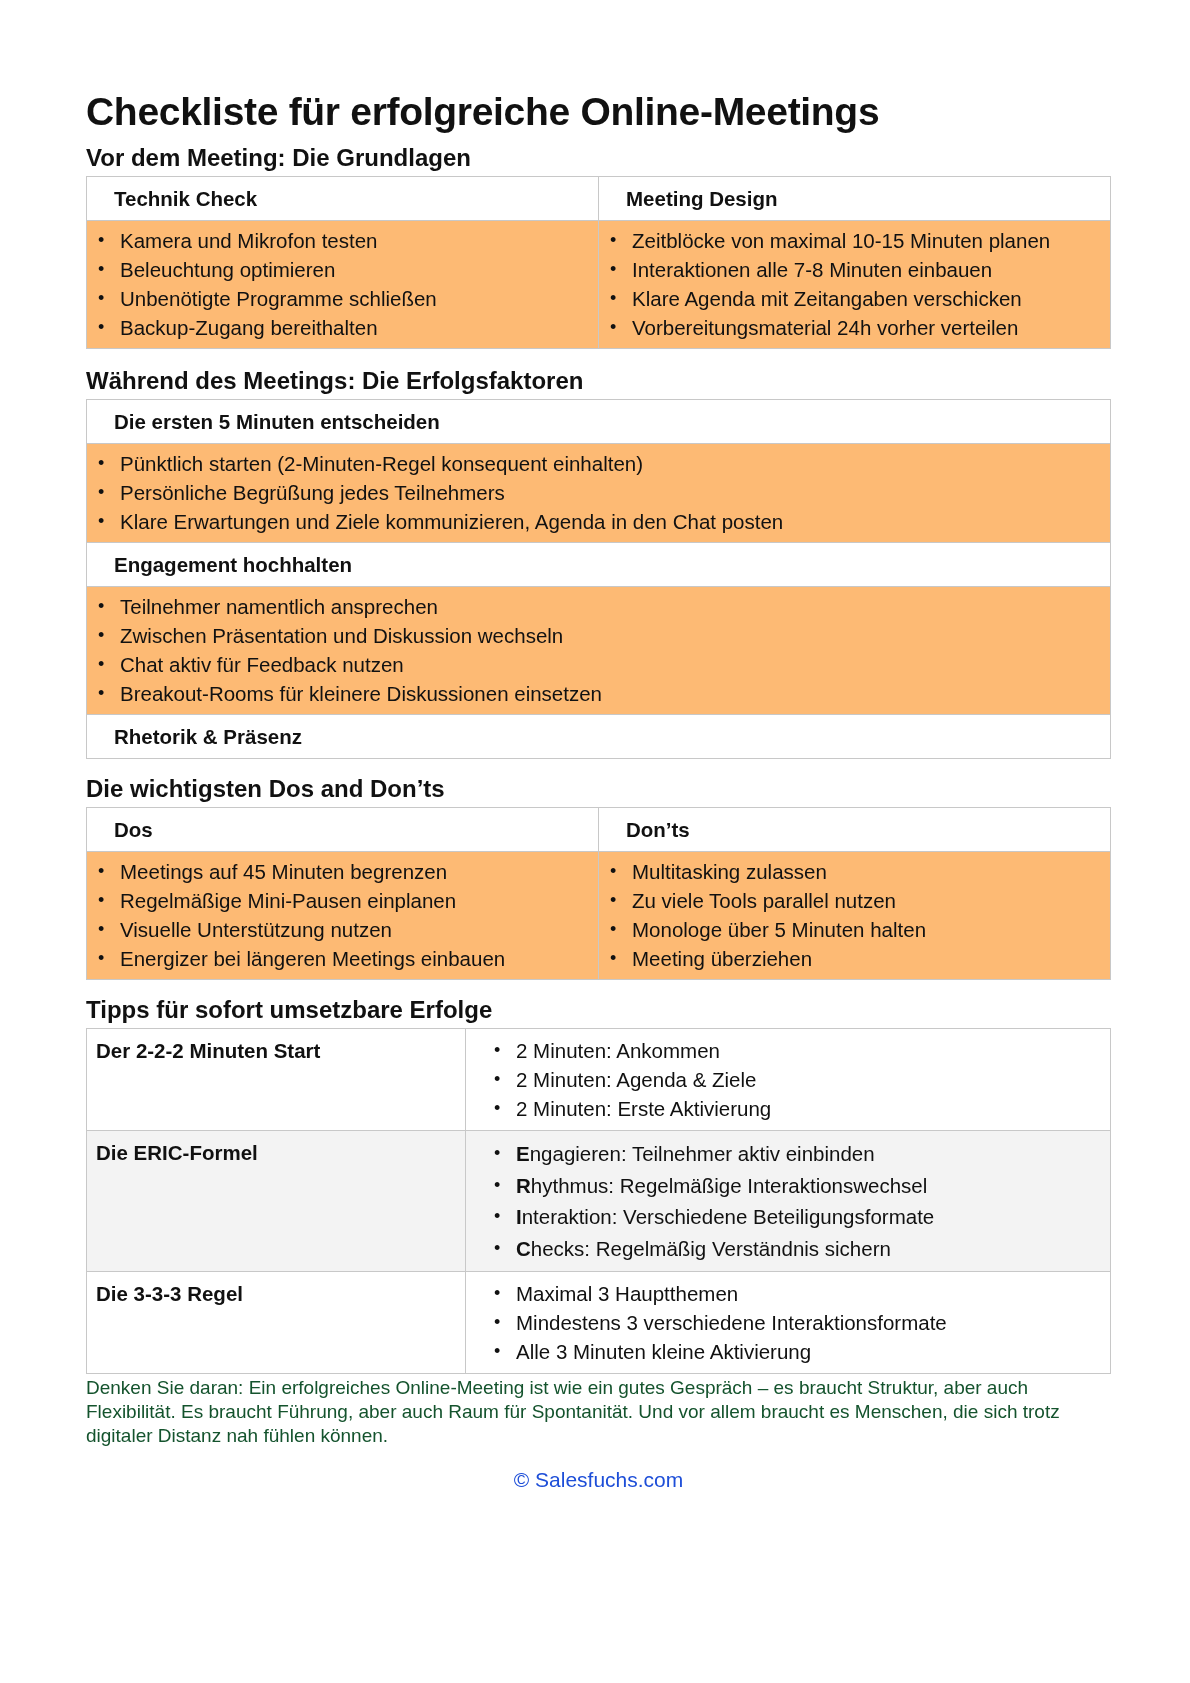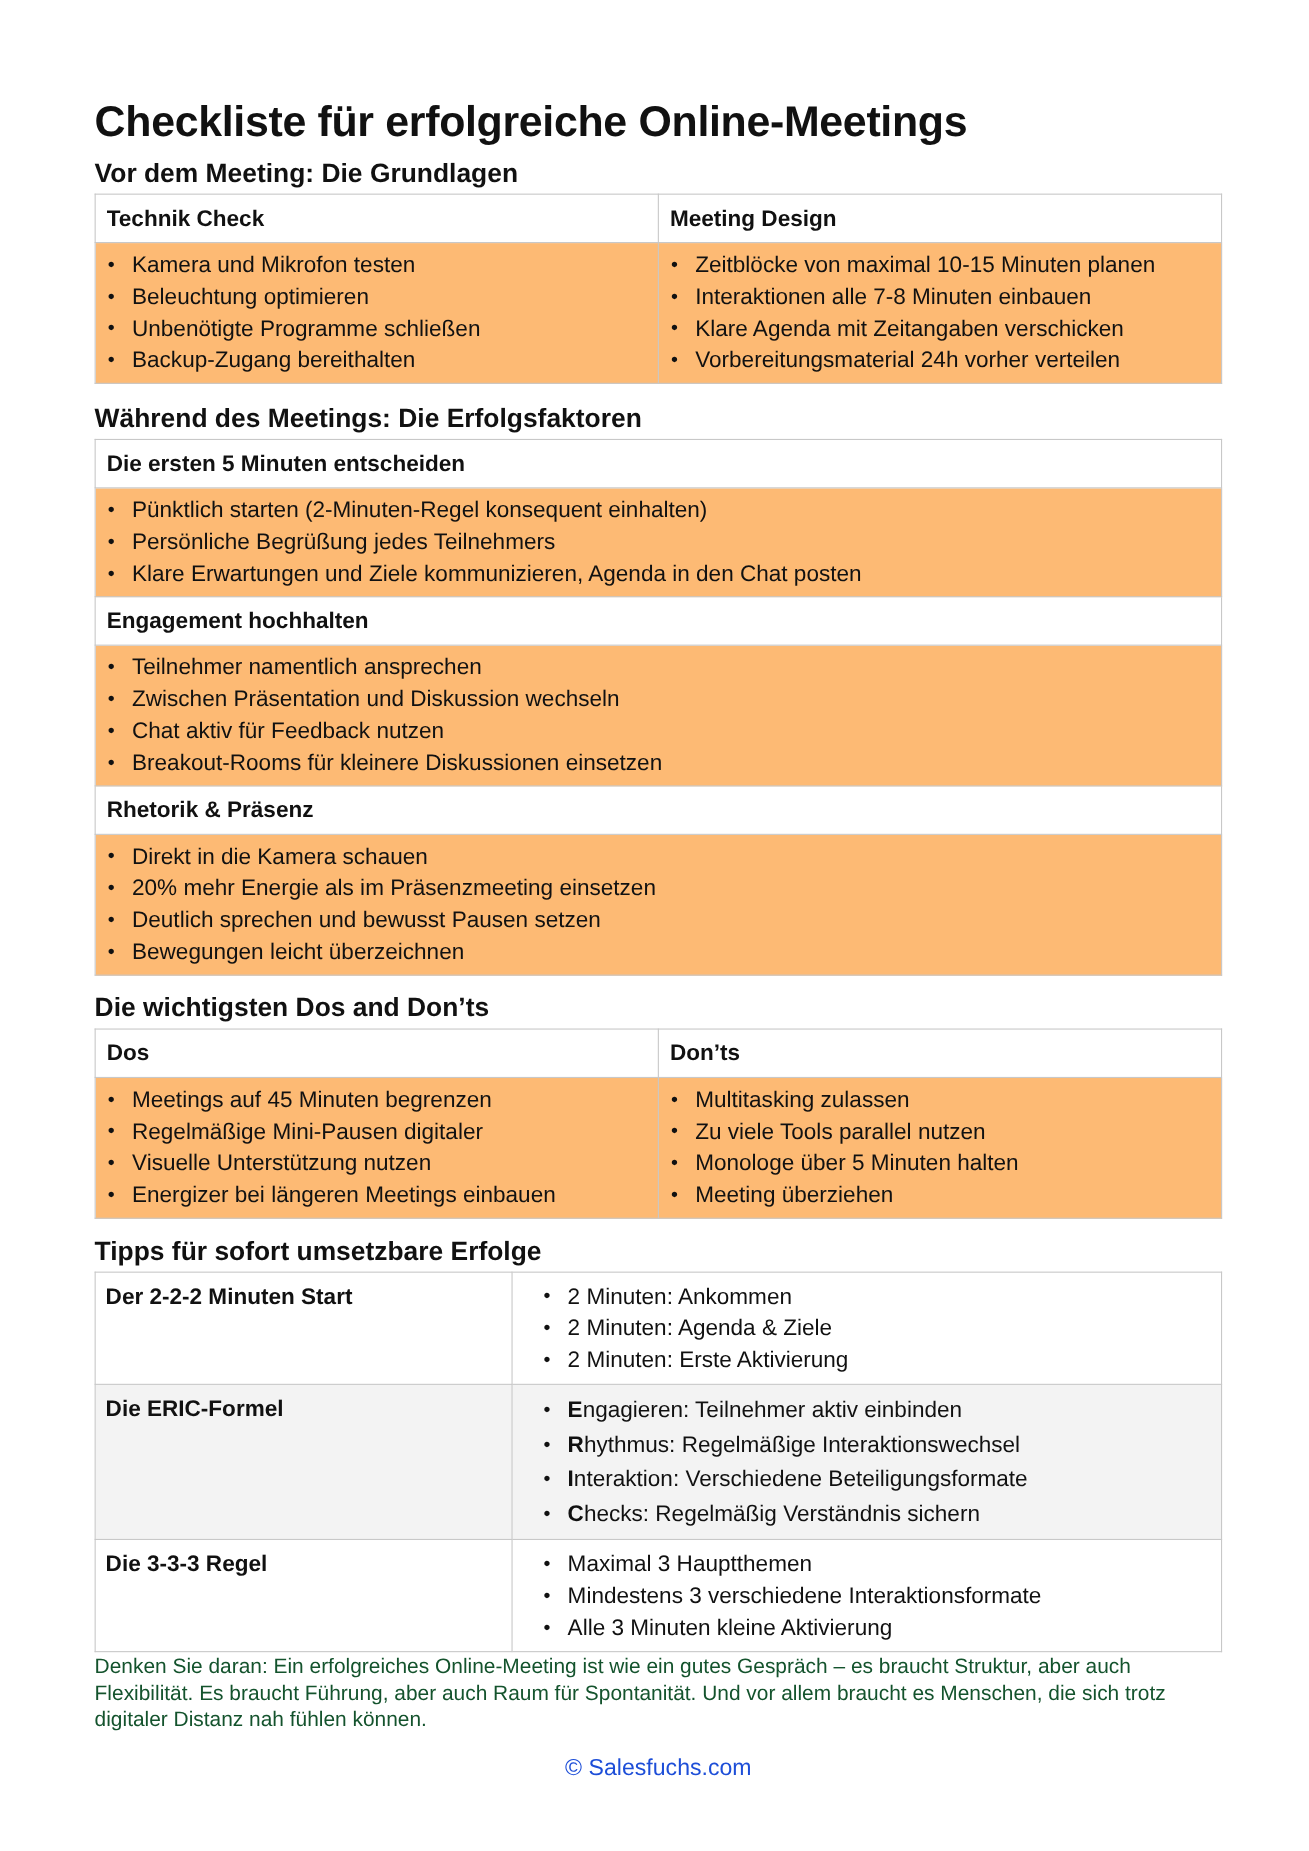--- a/index.html
+++ b/index.html
@@ -37,21 +37,21 @@
     border: 1.5px solid #c8c8c8;
   }
   td, th {
     border: 1.5px solid #c8c8c8;
     text-align: left;
     vertical-align: top;
   }
   th {
     font-size: 20.5px;
     font-weight: bold;
-    padding: 10px 9px 9px 10px;
+    padding: 10px 9px 9px 27px;
     height: 42px;
     background: #ffffff;
   }
   td.list-cell {
     background: #fdba74;
     padding: 5px 9px 6px 9px;
   }
   ul {
     list-style: none;
   }
@@ -160,45 +160,35 @@
         <li>Teilnehmer namentlich ansprechen</li>
         <li>Zwischen Präsentation und Diskussion wechseln</li>
         <li>Chat aktiv für Feedback nutzen</li>
         <li>Breakout-Rooms für kleinere Diskussionen einsetzen</li>
       </ul>
     </td>
         </tr>
     <tr>
           <th>Rhetorik &amp; Präsenz</th>
         </tr>
-    <tr>
-          <td class="list-cell">
-      <ul>
-        <li>Direkt in die Kamera schauen</li>
-        <li>20% mehr Energie als im Präsenzmeeting einsetzen</li>
-        <li>Deutlich sprechen und bewusst Pausen setzen</li>
-        <li>Bewegungen leicht überzeichnen</li>
-      </ul>
-    </td>
-        </tr>
   </tbody>
     </table>
 
   <h2 class="sec3">Die wichtigsten Dos and Don’ts</h2>
   <table class="two-col">
     <tbody>
         <tr>
       <th>Dos</th>
       <th>Don’ts</th>
     </tr>
     <tr>
       <td class="list-cell">
         <ul>
           <li>Meetings auf 45 Minuten begrenzen</li>
-          <li>Regelmäßige Mini-Pausen digitaler</li>
+          <li>Regelmäßige Mini-Pausen einplanen</li>
           <li>Visuelle Unterstützung nutzen</li>
           <li>Energizer bei längeren Meetings einbauen</li>
         </ul>
       </td>
       <td class="list-cell">
         <ul>
           <li>Multitasking zulassen</li>
           <li>Zu viele Tools parallel nutzen</li>
           <li>Monologe über 5 Minuten halten</li>
           <li>Meeting überziehen</li>

